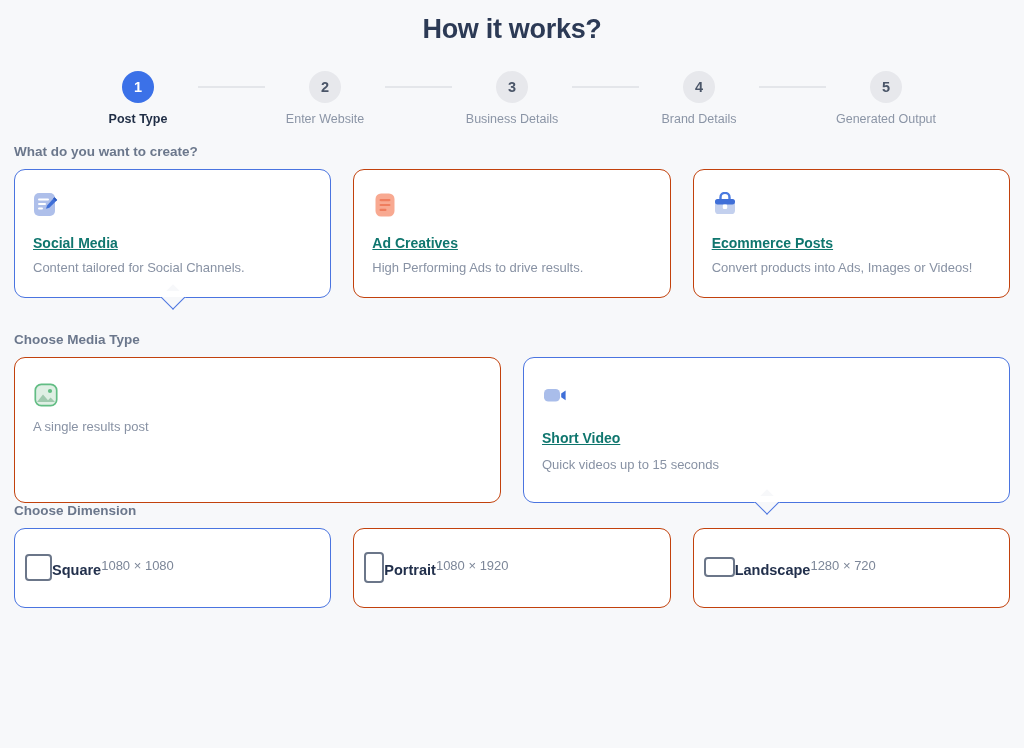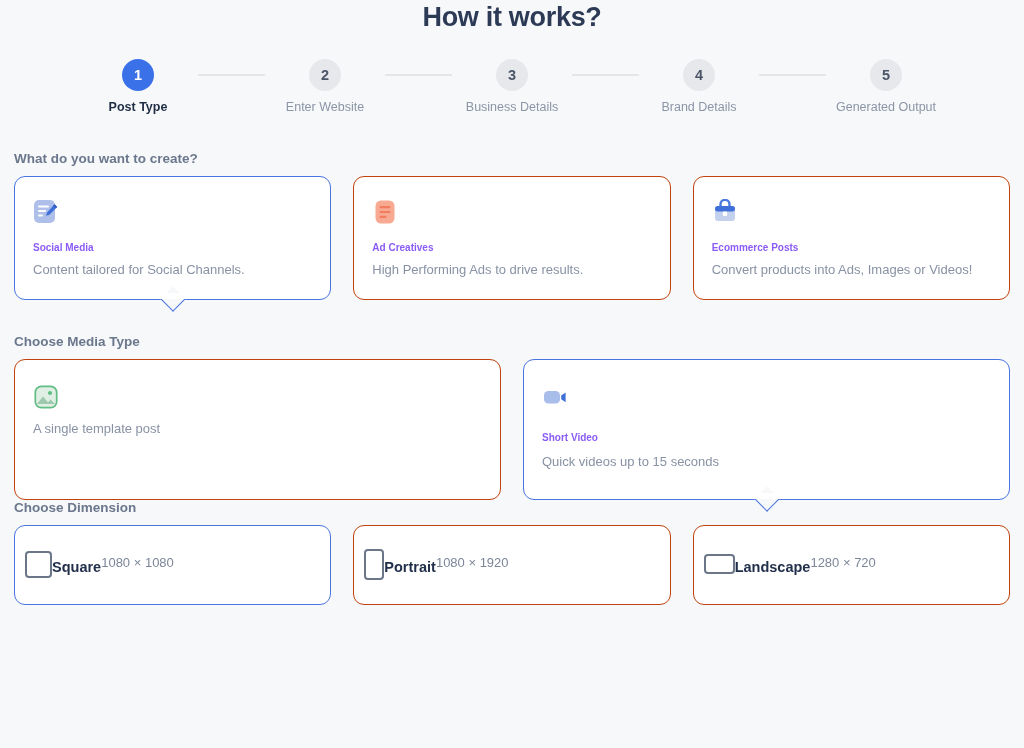--- a/index.html
+++ b/index.html
@@ -17,21 +17,21 @@
     -webkit-font-smoothing: antialiased;
   }
 
   
   .page-title {
     text-align: center;
     font-size: 27px;
     font-weight: bold;
     color: #2c3a55;
     letter-spacing: -0.3px;
-    padding-top: 2px;
+    padding-top: 14px;
   }
 
   
   .stepper {
     display: flex;
     align-items: flex-start;
     justify-content: space-between;
     margin: 26px 78px 0 78px;
     position: relative;
   }
@@ -78,21 +78,21 @@
   }
 
   
   .section { margin: 0 14px; }
   .section-label {
     font-size: 13.5px;
     font-weight: bold;
     color: #6b778c;
     margin-bottom: 10px;
   }
-  .sec-1 { margin-top: 37px; }
+  .sec-1 { margin-top: 18px; }
   .sec-2 { margin-top: 34px; }
   .sec-3 { }
 
   .card-row {
     display: flex;
     gap: 22px;
   }
 
   
   .card {
@@ -135,23 +135,24 @@
   .card-pad {
     padding: 22px 18px 22px 18px;
   }
   .card-icon {
     width: 26px;
     height: 26px;
     display: block;
   }
   .card-title {
     margin-top: 17px;
-    font-size: 10px;
-    font-weight: bold;
-    color: #8b5cf6;
+    font-size: 14px;
+    font-weight: bold;
+    color: #0f766e;
+    text-decoration: underline;
   }
   .card-desc {
     margin-top: 9px;
     font-size: 13px;
     color: #8892a4;
   }
 
   
   .media-card .card-pad { padding: 24px 18px 30px 18px; }
   .media-card .card-title { margin-top: 22px; }
@@ -291,21 +292,21 @@
 
     <div class="card media-card">
       <div class="card-pad">
         <span class="card-icon">
           <svg width="26" height="26" viewBox="0 0 26 26">
             <rect x="2.3" y="2.3" width="21.4" height="21.4" rx="6" fill="#dfefe4" stroke="#62bd84" stroke-width="1.7"></rect>
             <circle cx="17" cy="9" r="2.1" fill="#62bd84"></circle>
             <path d="M4 20 L10 12.5 L15 18.2 L17.6 15.4 L22 20 Z" fill="#9fc9ae"></path>
           </svg>
         </span>
-        <div class="card-desc">A single template post</div>
+        <div class="card-desc">A single results post</div>
       </div>
     </div>
 
     <div class="card media-card selected has-notch">
       <div class="card-pad">
         <span class="card-icon">
           <svg width="26" height="26" viewBox="0 0 26 26">
             <rect x="2" y="7" width="16" height="12.6" rx="4.4" fill="#a9bdea"></rect>
             <path d="M19.2 11.4 L23.6 8.4 V18.2 L19.2 15.2 Z" fill="#3f6fd8"></path>
           </svg>

